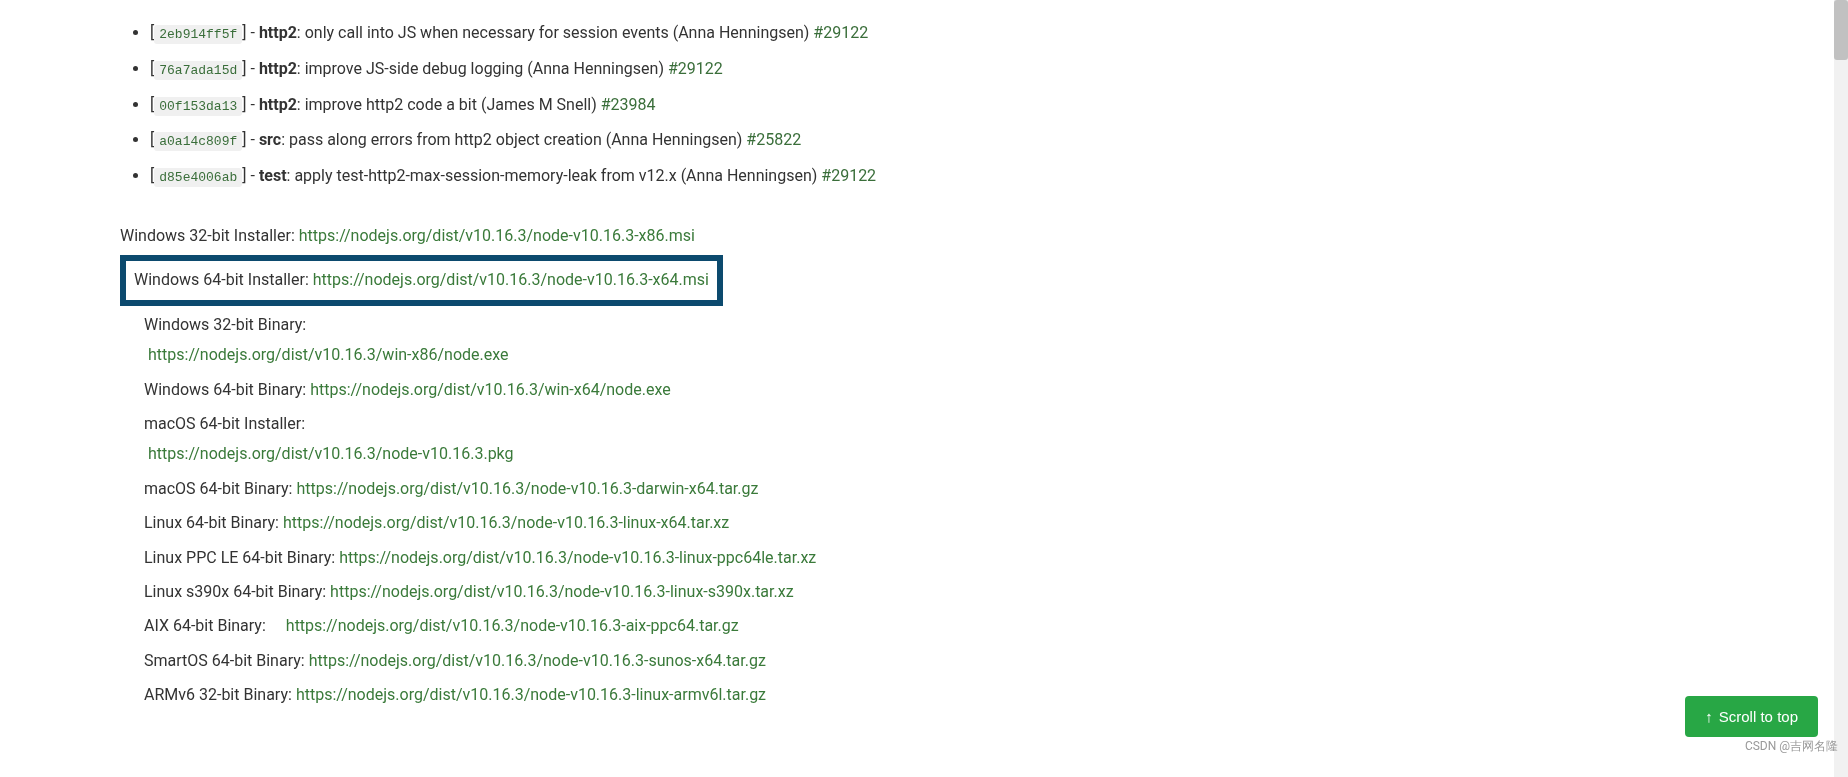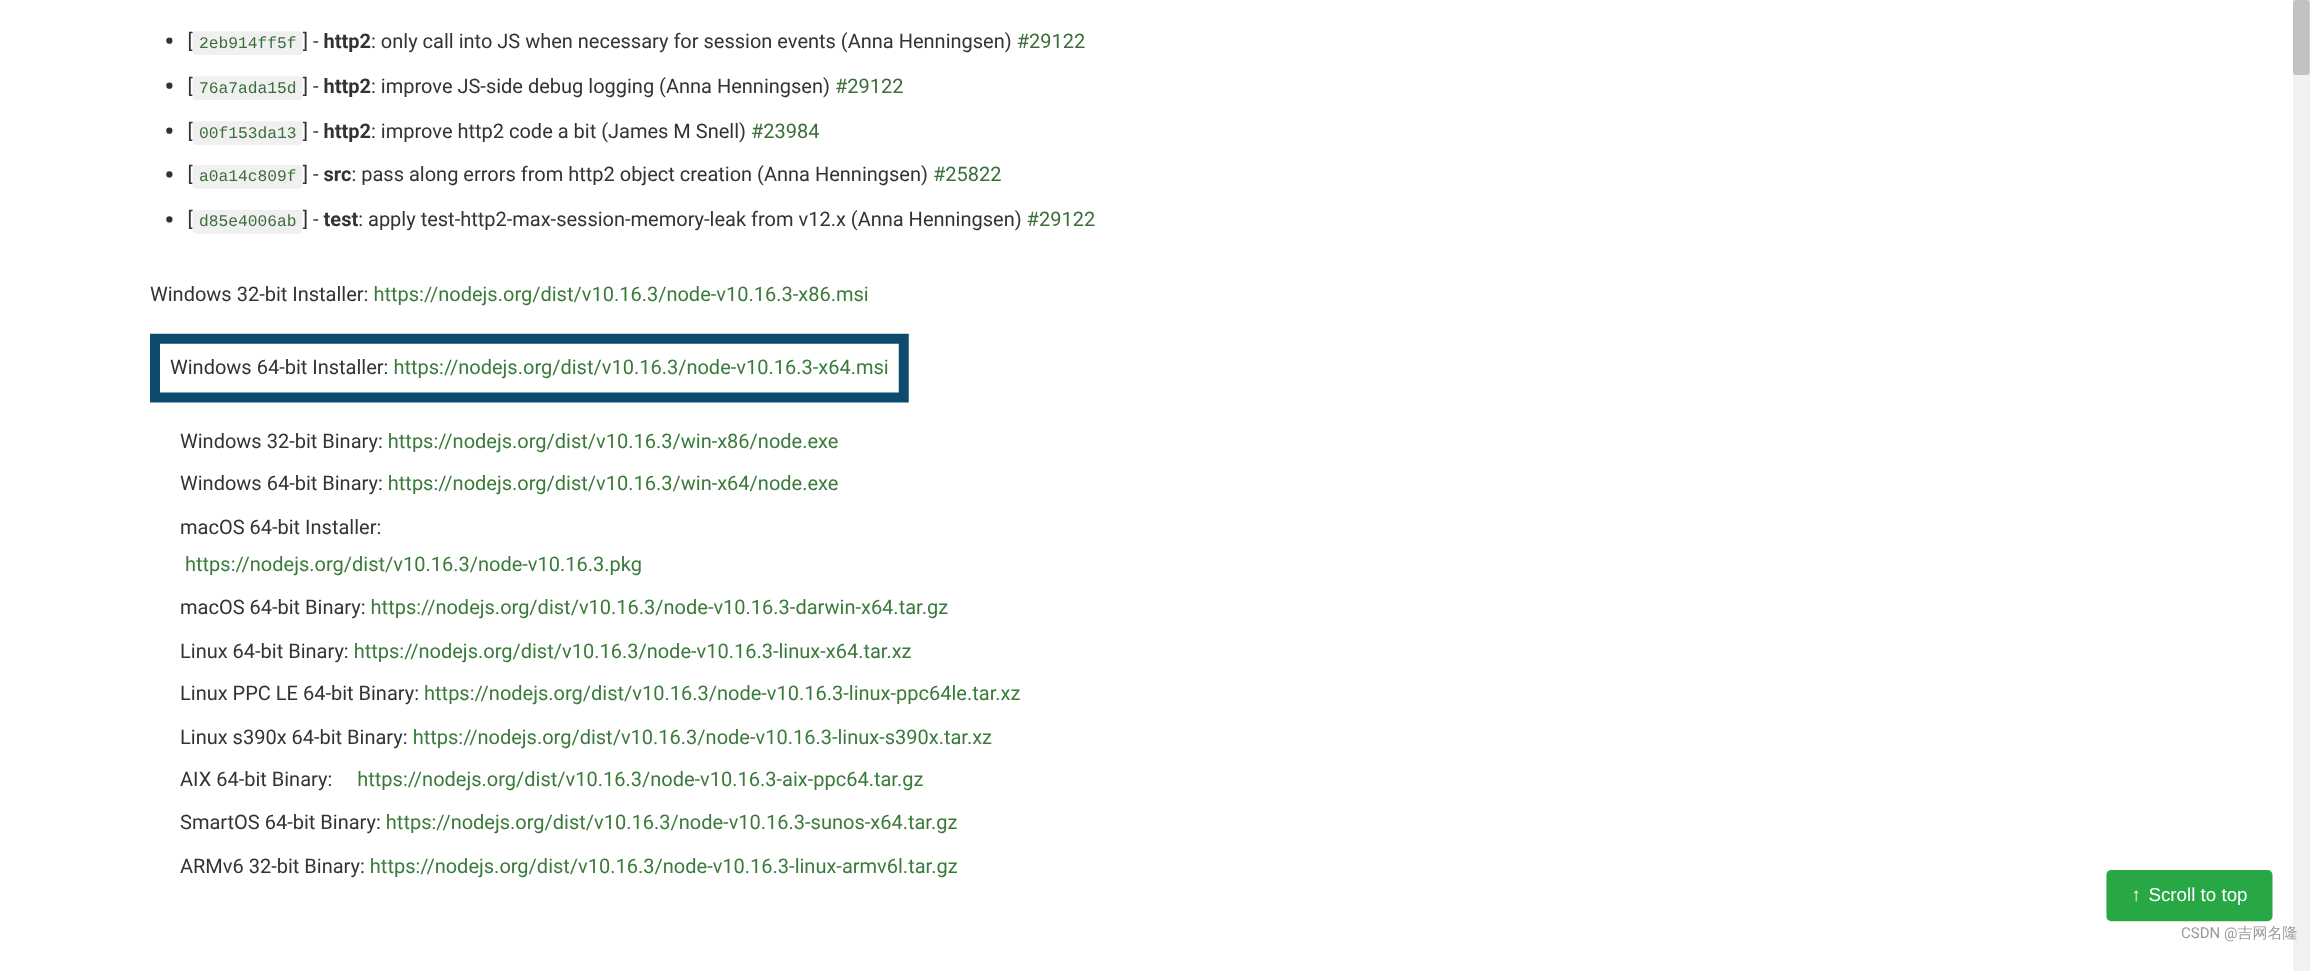--- a/index.html
+++ b/index.html
@@ -60,23 +60,23 @@
     }
 
     .download-row {
       display: flex;
       align-items: flex-start;
       font-size: 16px;
       padding: 2px 0;
     }
 
     .download-row.highlighted {
-      border: 8px solid #0c4a6e;
+      border: 6px solid #0c4a6e;
       padding: 4px 8px;
-      margin: 14px 0;
+      margin: 2px 0;
       display: inline-flex;
     }
 
     .download-label {
       color: #333333;
       white-space: nowrap;
     }
 
     .download-link {
       color: #3a7a3a;
@@ -180,21 +180,21 @@
       <a class="download-link" href="#">https://nodejs.org/dist/v10.16.3/node-v10.16.3-x86.msi</a>
     </div>
 
     
     <div class="download-row highlighted">
       <span class="download-label">Windows 64-bit Installer:</span>
       <a class="download-link" href="#">https://nodejs.org/dist/v10.16.3/node-v10.16.3-x64.msi</a>
     </div>
 
     
-    <div class="download-row" style="padding-left: 24px;">
+    <div class="download-row" style="padding-left: 24px; flex-direction: column;">
       <span class="download-label">Windows 32-bit Binary:</span>
       <a class="download-link" href="#">https://nodejs.org/dist/v10.16.3/win-x86/node.exe</a>
     </div>
 
     
     <div class="download-row" style="padding-left: 24px;">
       <span class="download-label">Windows 64-bit Binary:</span>
       <a class="download-link" href="#">https://nodejs.org/dist/v10.16.3/win-x64/node.exe</a>
     </div>
 

